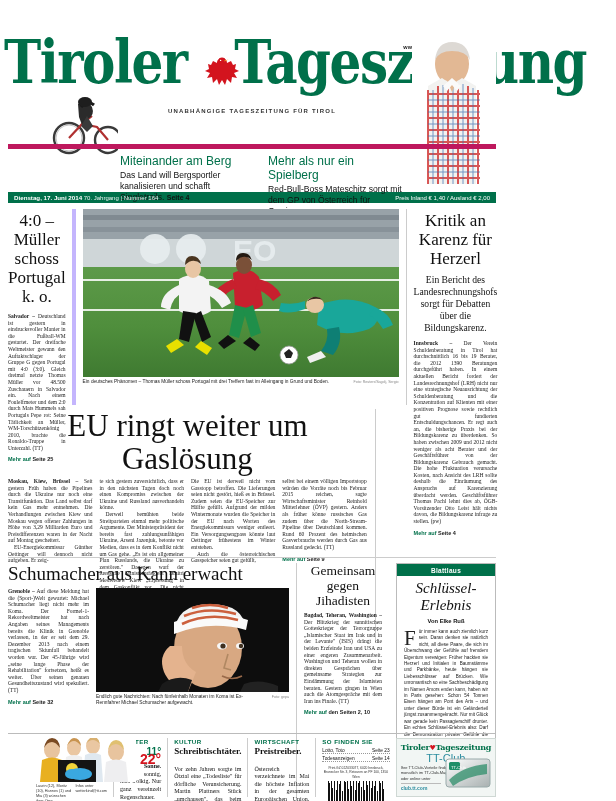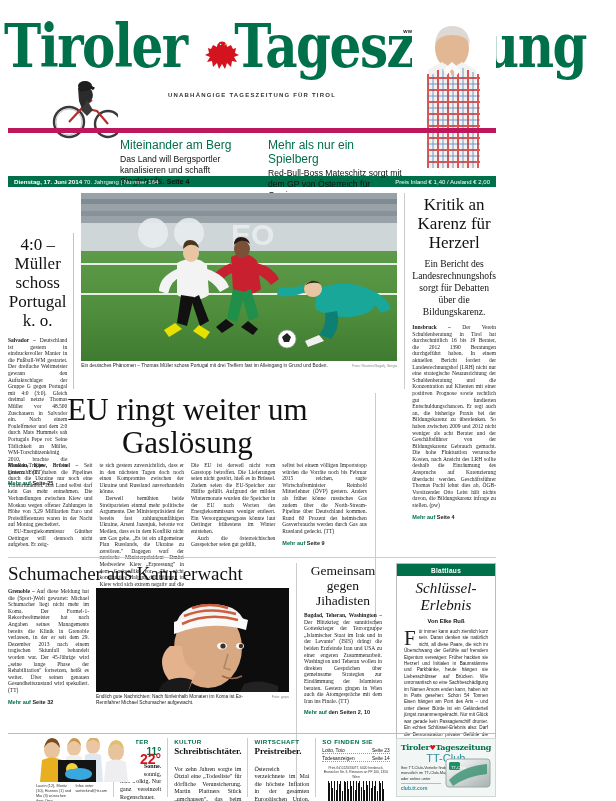--- a/index.html
+++ b/index.html
@@ -5,21 +5,21 @@
   * { box-sizing: border-box; }
   html, body { margin: 0; padding: 0; }
   body {
     width: 616px; height: 801px;
     background: #ffffff;
     font-family: "Liberation Serif", serif;
     color: #111;
     overflow: hidden;
     position: relative;
   }
-  .page { position: relative; width: 504px; height: 801px; padding: 0 8px; }
+  .page { position: relative; width: 504px; height: 801px; padding: 16px 8px; }
 
   
   .masthead { position: relative; height: 128px; }
   .url-top {
     position: absolute; right: 60px; top: 28px;
     font-family: "Liberation Sans", sans-serif;
     font-size: 5.5px; font-weight: bold; letter-spacing: .2px; color: #222;
   }
   .logo-row {
     position: absolute; left: 62px; top: 26px; width: 450px;
@@ -88,21 +88,21 @@
     justify-content: space-between;
     padding: 0 6px;
     font-family: "Liberation Sans", sans-serif;
     font-size: 6px;
   }
   .datebar .left b { font-size: 6.2px; }
   .datebar .left span { opacity: .92; }
 
   
   .toprow { display: flex; margin-top: 6px; height: 196px; }
-  .col-left { width: 122px; padding-right: 6px; border-right: 1px solid #c4b5fd; margin-top: 40px; }
+  .col-left { width: 122px; padding-right: 6px; border-right: 4px solid #c4b5fd; }
   .col-mid { width: 330px; padding: 0 7px; }
   .col-right { width: 140px; padding-left: 7px; border-left: 1px solid #ccc; }
 
   .hl-left {
     font-family: "Liberation Serif", serif;
     font-size: 17px; line-height: 19px; text-align: center;
     margin: 2px 0 7px 0; font-weight: normal;
   }
   .hl-right {
     font-family: "Liberation Serif", serif;

